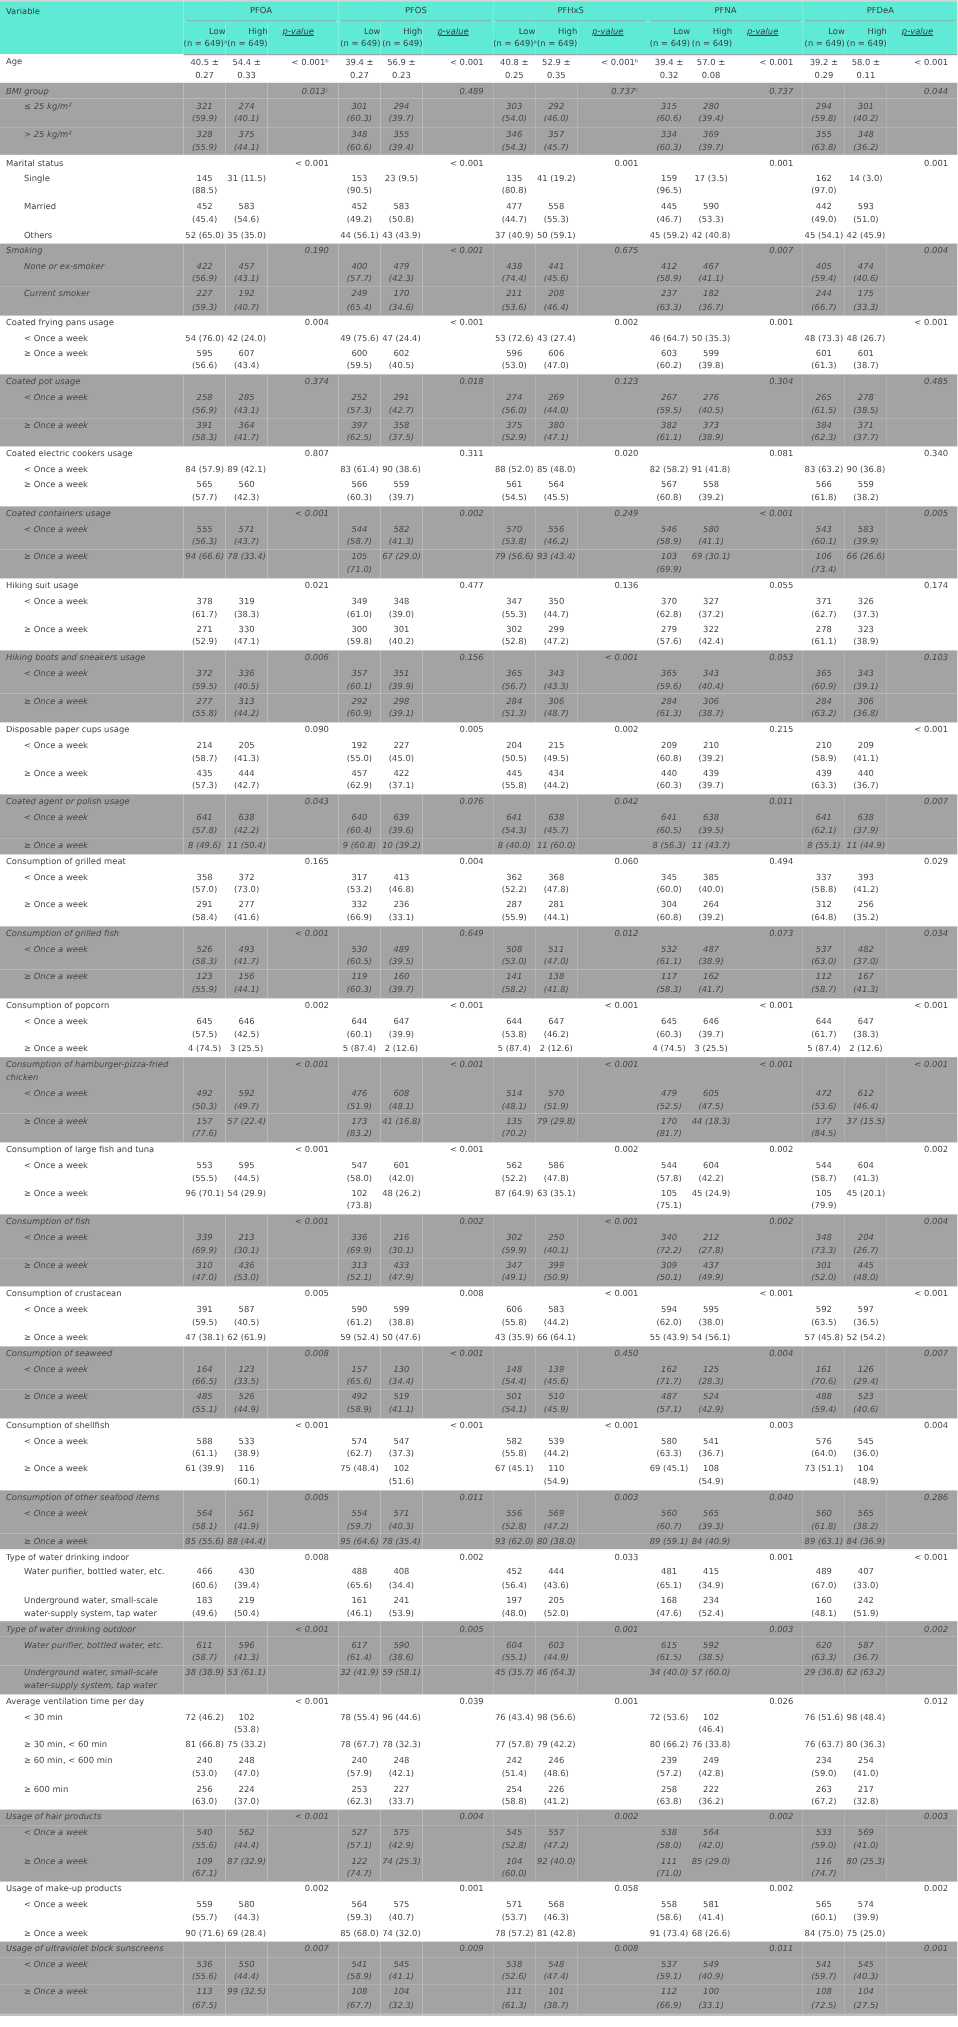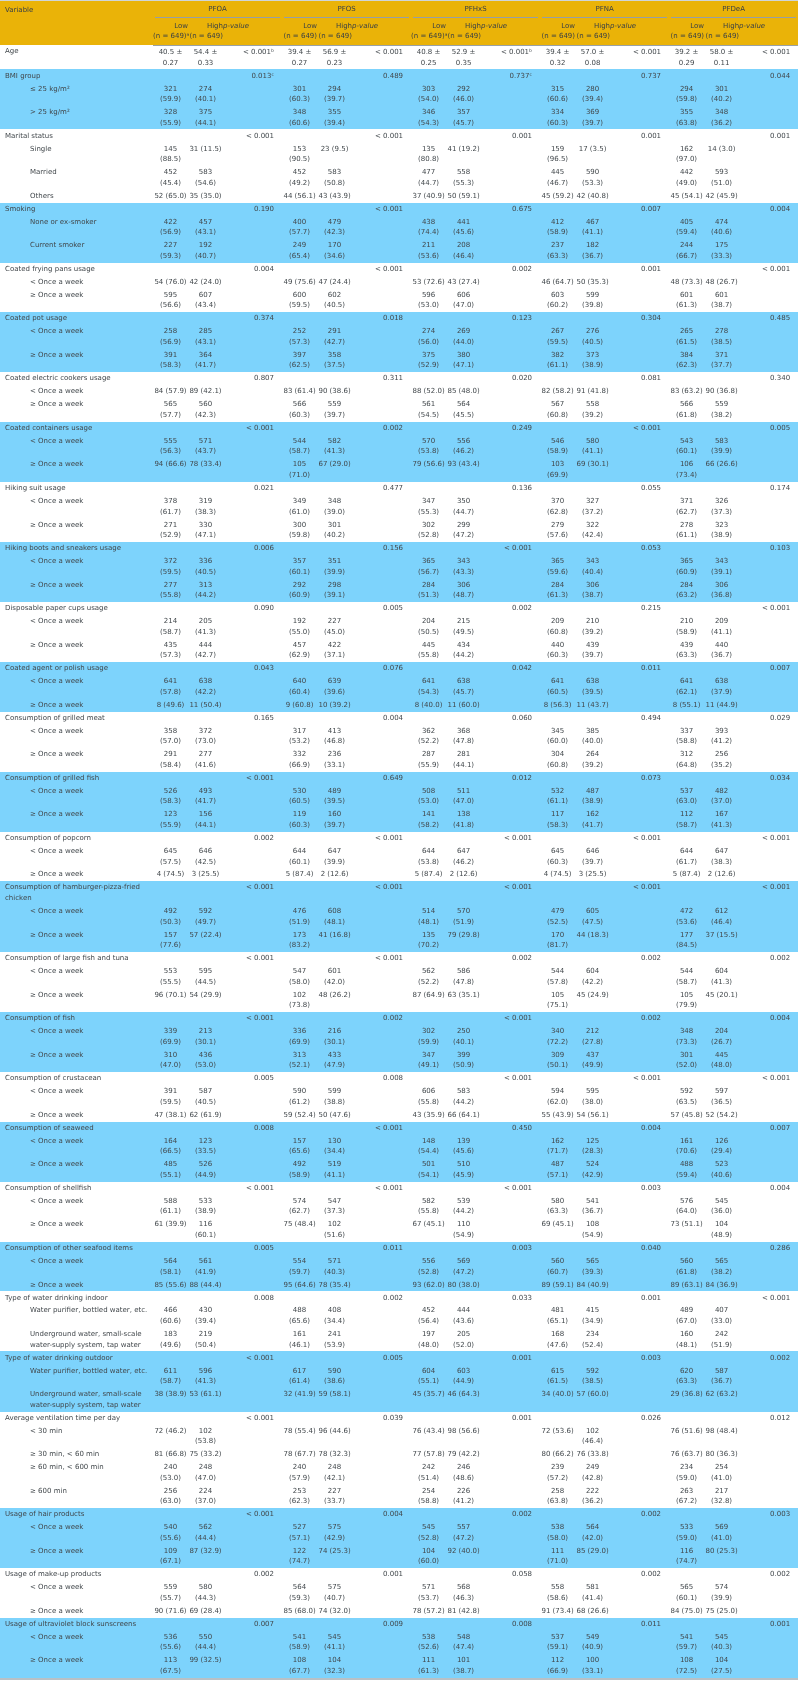--- a/index.html
+++ b/index.html
@@ -1,34 +1,34 @@
 <!DOCTYPE html>
 <html><head>
 <meta charset="utf-8">
 <style>
   html,body{margin:0;padding:0;background:#fff;}
   body{width:798px;font-family:"DejaVu Sans","Liberation Sans",sans-serif;font-size:7px;color:#41474b;}
   table{border-collapse:collapse;table-layout:fixed;width:798px;border-top:1px solid #cfd5d8;border-bottom:2px solid #b9c1c6;}
   col.c-var{width:153px}
   col.c-v{width:35px}
   col.c-p{width:59px}
-  thead th{background:#eab308;font-weight:normal;vertical-align:top;padding:0;color:#3a4045;}
+  thead th{background:#5eead4;font-weight:normal;vertical-align:top;padding:0;color:#3a4045;}
   th.varhead{text-align:left;padding:4px 0 0 5px;line-height:10.6px;}
   th.ghead{padding-top:3px;}
   th.ghead .gline{margin:0 2px;padding-bottom:2px;border-bottom:1px solid #979fa4;line-height:10.6px;}
   tr.subrow-h th{border-bottom:1px solid #99a1a6;}
   th.subhead{text-align:right;padding:3px 0 3px 0;line-height:10.6px;white-space:nowrap;}
   th.subhead .l1,th.subhead .l2{display:block;}
-  th.pvh{text-align:left;padding-right:8px;}
+  th.pvh{text-align:center;padding-right:8px;text-decoration:underline;}
   .pit{font-style:italic;}
   tbody td{vertical-align:top;padding:1.2px 0;line-height:10.6px;text-align:center;word-wrap:break-word;}
   tbody td.lbl{text-align:left;padding-left:5px;line-height:10.6px;}
-  tbody td.lbl.ind{padding-left:30px;}
+  tbody td.lbl.ind{padding-left:20px;}
   tbody td.pv{text-align:right;padding-right:8px;white-space:nowrap;}
-  tbody tr.shade{background:#7dd3fc;}
+  tbody tr.shade{background:#a3a3a3;font-style:italic;}
 </style>
 </head>
 <body>
 
 <table>
   <colgroup>
     <col class="c-var">
     <col class="c-v">
       <col class="c-v">
       <col class="c-p">

